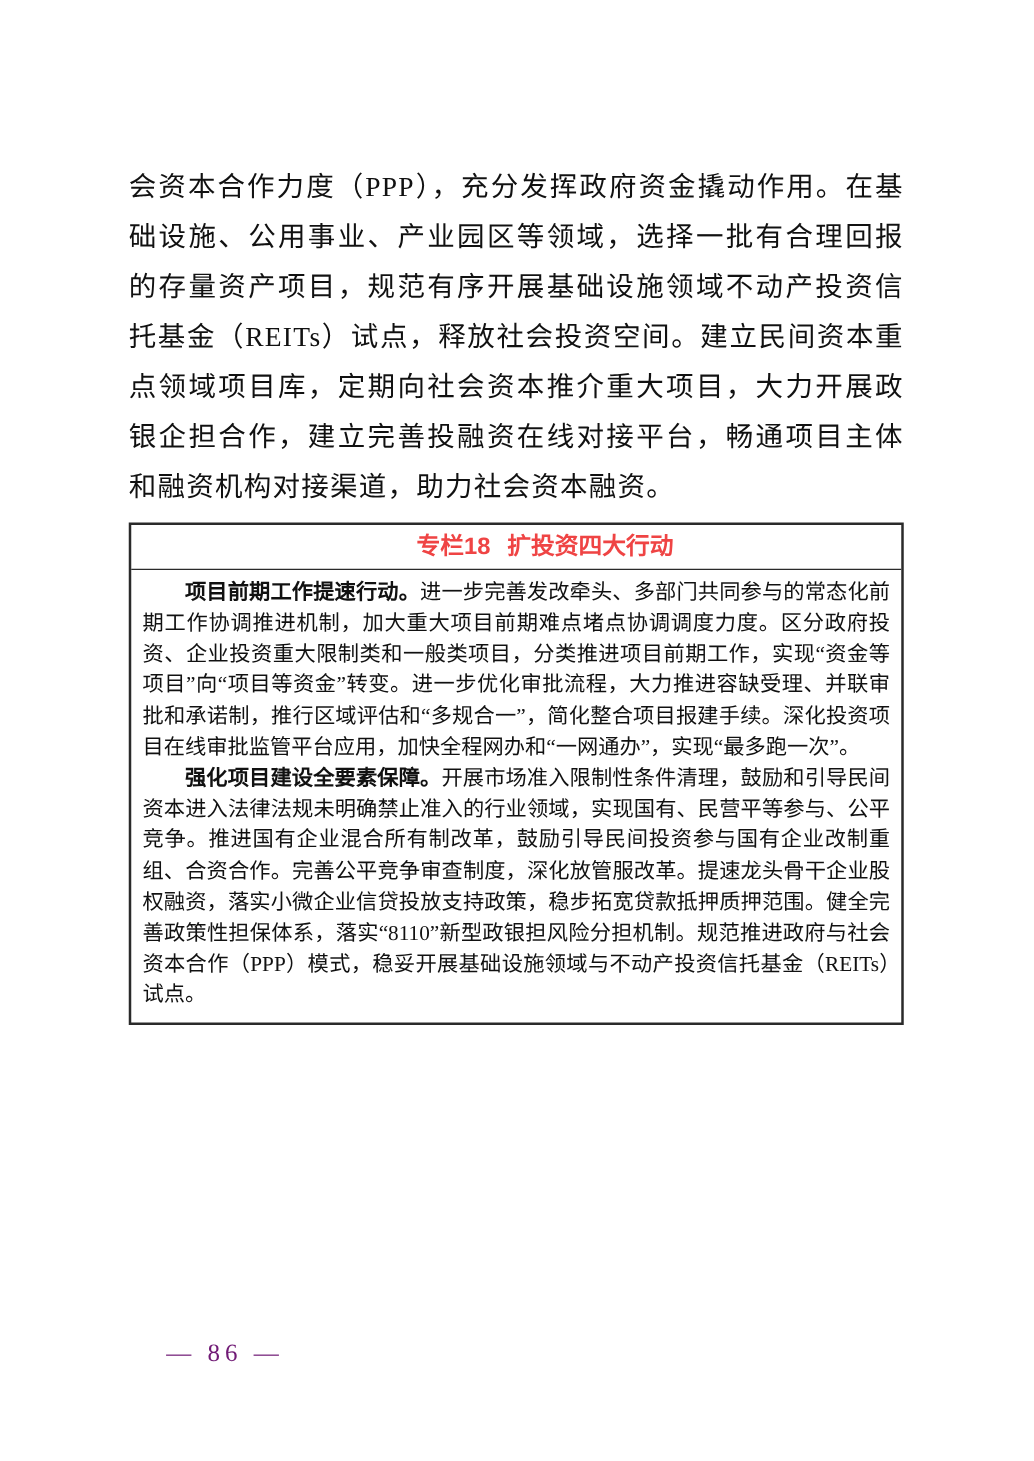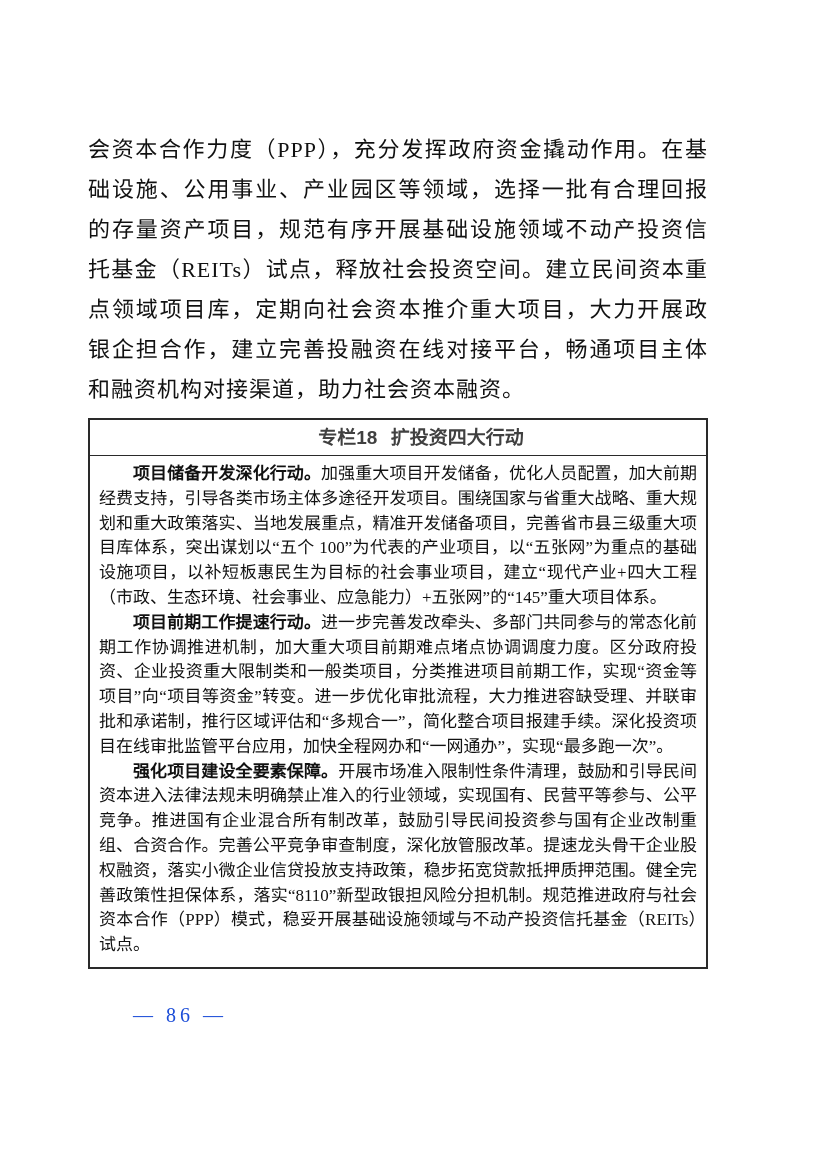--- a/index.html
+++ b/index.html
@@ -11,21 +11,21 @@
     position: relative;
     width: 827px;
     height: 1169px;
     margin: 0 auto;
     background: #ffffff;
     color: #111111;
     overflow: hidden;
   }
   .content {
     position: absolute;
-    left: 88px;
+    left: 103px;
     top: 130px;
     width: 620px;
   }
   .body-text {
     margin: 0 0 8px 0;
     font-family: "Liberation Serif", "DejaVu Serif", serif;
     font-size: 22px;
     line-height: 40px;
     letter-spacing: 1px;
     text-align: justify;
@@ -39,21 +39,21 @@
     width: 620px;
   }
   .box-title {
     border-bottom: 1.5px solid #2a2a2a;
     text-align: center;
     font-family: "Liberation Sans", "DejaVu Sans", sans-serif;
     font-weight: bold;
     font-size: 19px;
     line-height: 35px;
     height: 35px;
-    color: #404040;
+    color: #ef4444;
     padding-left: 46px;
   }
   .box-title .title-tag {
     margin-right: 0.7em;
   }
   .box-body {
     padding: 6px 9px 9px 9px;
   }
   .box-para {
     margin: 0;
@@ -65,47 +65,44 @@
     text-indent: 2em;
     color: #111111;
   }
   .box-para .para-lead {
     font-family: "Liberation Sans", "DejaVu Sans", sans-serif;
     font-weight: bold;
   }
   .page-number {
     position: absolute;
     left: 133px;
-    top: 1004px;
+    top: 1072px;
     font-family: "Liberation Serif", "DejaVu Serif", serif;
     font-size: 20px;
     letter-spacing: 4px;
-    color: #1d4ed8;
+    color: #701a75;
   }
 </style>
 </head>
 <body>
 
 <div class="page">
 
   <div class="content">
 
     <p class="body-text">会资本合作力度（PPP），充分发挥政府资金撬动作用。在基础设施、公用事业、产业园区等领域，选择一批有合理回报的存量资产项目，规范有序开展基础设施领域不动产投资信托基金（REITs）试点，释放社会投资空间。建立民间资本重点领域项目库，定期向社会资本推介重大项目，大力开展政银企担合作，建立完善投融资在线对接平台，畅通项目主体和融资机构对接渠道，助力社会资本融资。</p>
 
     <div class="column-box">
 
       <div class="box-title">
         <span class="title-tag">专栏18</span><span class="title-text">扩投资四大行动</span>
       </div>
 
       <div class="box-body">
 
-        <p class="box-para">
-          <span class="para-lead">项目储备开发深化行动。</span><span class="para-text">加强重大项目开发储备，优化人员配置，加大前期经费支持，引导各类市场主体多途径开发项目。围绕国家与省重大战略、重大规划和重大政策落实、当地发展重点，精准开发储备项目，完善省市县三级重大项目库体系，突出谋划以“五个 100”为代表的产业项目，以“五张网”为重点的基础设施项目，以补短板惠民生为目标的社会事业项目，建立“现代产业+四大工程（市政、生态环境、社会事业、应急能力）+五张网”的“145”重大项目体系。</span>
-        </p>
 
         <p class="box-para">
           <span class="para-lead">项目前期工作提速行动。</span><span class="para-text">进一步完善发改牵头、多部门共同参与的常态化前期工作协调推进机制，加大重大项目前期难点堵点协调调度力度。区分政府投资、企业投资重大限制类和一般类项目，分类推进项目前期工作，实现“资金等项目”向“项目等资金”转变。进一步优化审批流程，大力推进容缺受理、并联审批和承诺制，推行区域评估和“多规合一”，简化整合项目报建手续。深化投资项目在线审批监管平台应用，加快全程网办和“一网通办”，实现“最多跑一次”。</span>
         </p>
 
 
         <p class="box-para">
           <span class="para-lead">强化项目建设全要素保障。</span><span class="para-text">开展市场准入限制性条件清理，鼓励和引导民间资本进入法律法规未明确禁止准入的行业领域，实现国有、民营平等参与、公平竞争。推进国有企业混合所有制改革，鼓励引导民间投资参与国有企业改制重组、合资合作。完善公平竞争审查制度，深化放管服改革。提速龙头骨干企业股权融资，落实小微企业信贷投放支持政策，稳步拓宽贷款抵押质押范围。健全完善政策性担保体系，落实“8110”新型政银担风险分担机制。规范推进政府与社会资本合作（PPP）模式，稳妥开展基础设施领域与不动产投资信托基金（REITs）试点。</span>
         </p>
 

